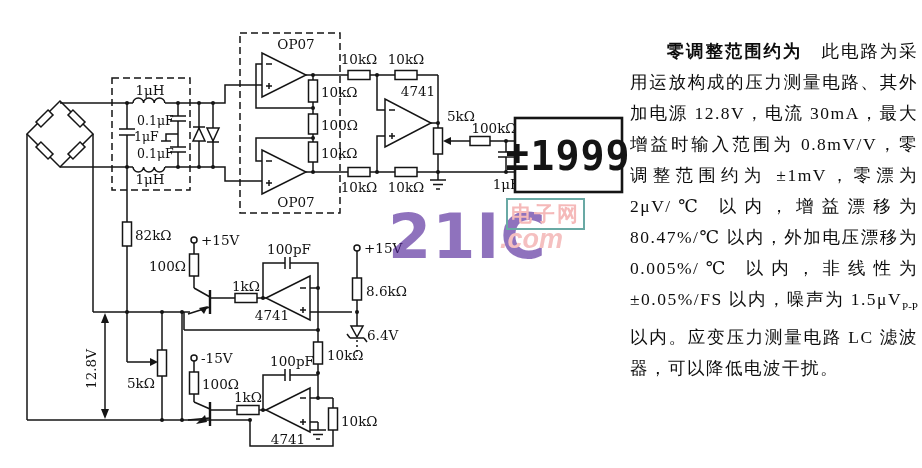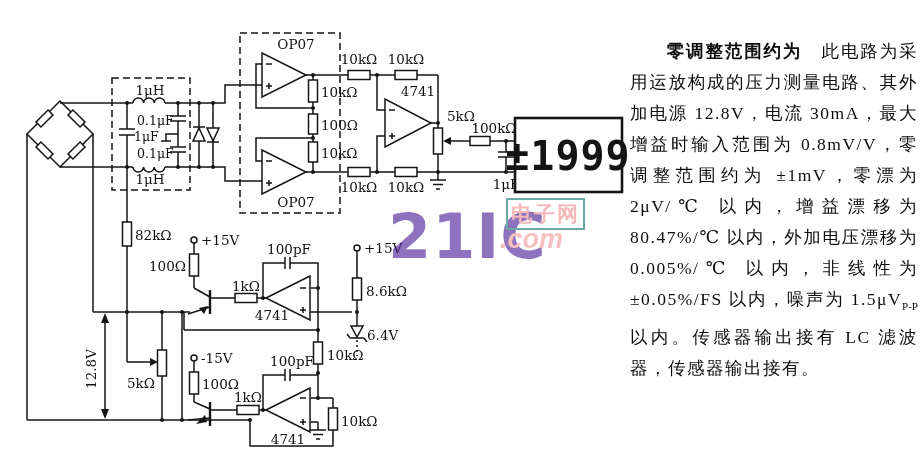--- a/index.html
+++ b/index.html
@@ -248,16 +248,16 @@
     </g>
   </svg>
 
   <div id="wm">
     <span class="brand">21IC</span>
     <span class="cn">电子网</span>
     <span class="dom">.com</span>
   </div>
 
   <div id="note">
-    <p><b>零调整范围约为</b><span>　此</span><span>电路为采用运放构成的压力测量电路、其外加电源 12.8V，电流 30mA，最大增益时输入范围为 0.8mV/V，零调整范围约为 ±1mV，零漂为 2μV/℃ 以内，增益漂移为 80.47%/℃ 以内，外加电压漂移为 0.005%/℃ 以内，非线性为 ±0.05%/FS 以内，噪声为 1.5μV</span><sub>P-P</sub><span>以内。传感器输出接有 LC 滤波器，传感器输出接有。</span></p>
+    <p><b>零调整范围约为</b><span>　此</span><span>电路为采用运放构成的压力测量电路、其外加电源 12.8V，电流 30mA，最大增益时输入范围为 0.8mV/V，零调整范围约为 ±1mV，零漂为 2μV/℃ 以内，增益漂移为 80.47%/℃ 以内，外加电压漂移为 0.005%/℃ 以内，非线性为 ±0.05%/FS 以内，噪声为 1.5μV</span><sub>P-P</sub><span>以内。应变压力测量电路 LC 滤波器，可以降低电波干扰。</span></p>
   </div>
 
 </div>
 
 </body></html>

